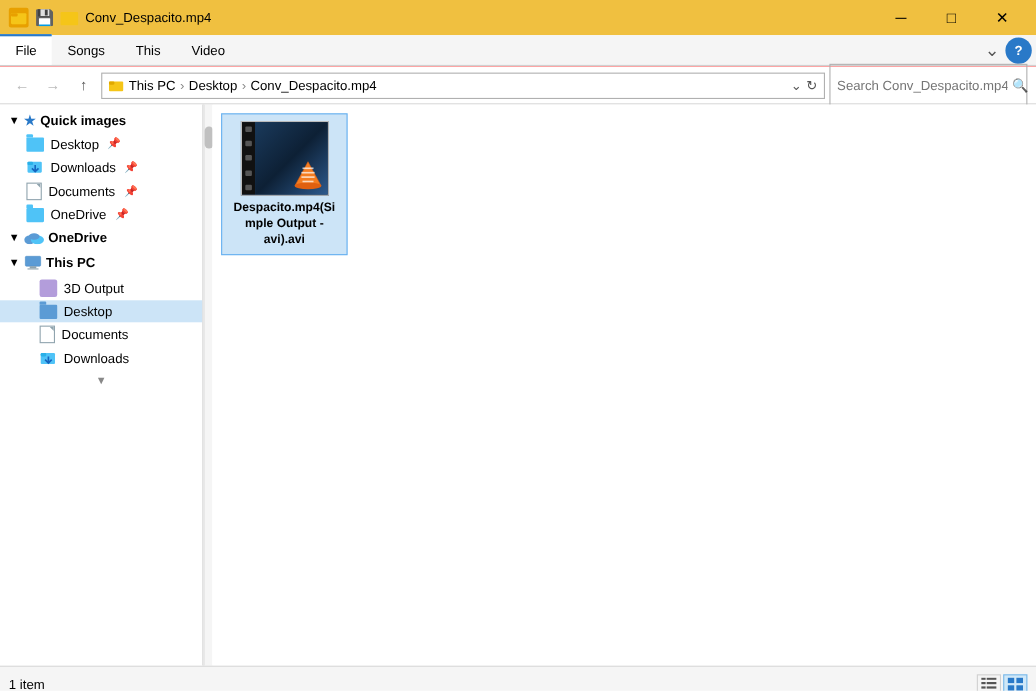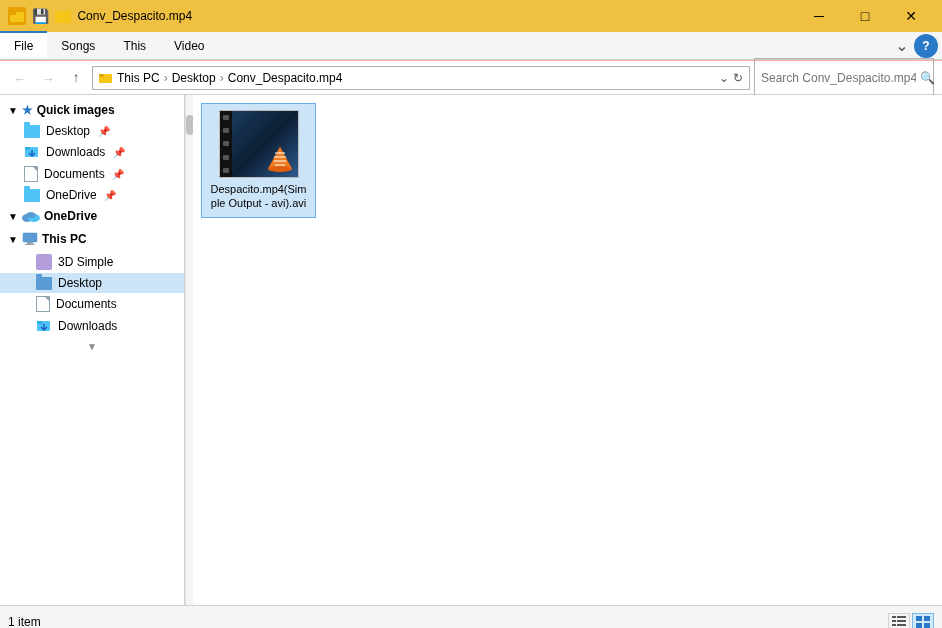--- a/index.html
+++ b/index.html
@@ -51,21 +51,21 @@
     .icon-folder { width: 16px; height: 13px; background: #f5c518; border-radius: 1px; position: relative; flex-shrink: 0; }
     .icon-folder::before { content: ''; position: absolute; top: -3px; left: 0; width: 6px; height: 3px; background: #f5c518; border-radius: 1px 1px 0 0; }
     .icon-folder-blue { width: 16px; height: 13px; background: #4fc3f7; border-radius: 1px; position: relative; flex-shrink: 0; }
     .icon-folder-blue::before { content: ''; position: absolute; top: -3px; left: 0; width: 6px; height: 3px; background: #4fc3f7; border-radius: 1px 1px 0 0; }
     .icon-desktop-blue { width: 16px; height: 13px; background: #5b9bd5; border-radius: 1px; position: relative; flex-shrink: 0; }
     .icon-desktop-blue::before { content: ''; position: absolute; top: -3px; left: 0; width: 6px; height: 3px; background: #5b9bd5; border-radius: 1px 1px 0 0; }
 
     .pin-icon { color: #2979c8; font-size: 10px; margin-left: 2px; }
 
     
-    .content { flex: 1; padding: 8px; background: #fff; overflow: auto; }
+    .content { flex: 1; padding: 8px; background: #fff; overflow: auto; font-weight: bold; }
     .file-grid { display: flex; flex-wrap: wrap; gap: 4px; }
 
     
     .file-item { width: 115px; padding: 6px; display: flex; flex-direction: column; align-items: center; cursor: pointer; border: 1px solid transparent; }
     .file-item.selected { background: #cce4f7; border-color: #66b0f0; }
     .file-thumbnail { width: 80px; height: 68px; position: relative; border: 1px solid #bbb; background: #1a3a5c; display: flex; align-items: flex-end; justify-content: flex-end; overflow: hidden; }
     .film-strip-left { position: absolute; left: 0; top: 0; width: 12px; height: 100%; background: #111; display: flex; flex-direction: column; justify-content: space-around; align-items: center; }
     .film-hole { width: 6px; height: 5px; background: #555; border-radius: 1px; }
     .vlc-cone { width: 28px; height: 28px; position: absolute; bottom: 4px; right: 4px; }
     .file-name { font-size: 11px; text-align: center; margin-top: 4px; color: #000; word-break: break-word; line-height: 1.3; }
@@ -209,21 +209,21 @@
         <svg width="16" height="16" viewBox="0 0 16 16">
           <rect x="1" y="2" width="14" height="9" rx="1" fill="#5b9bd5" stroke="#4a8bc4" stroke-width="0.5"></rect>
           <rect x="5" y="11" width="6" height="2" fill="#90a4ae"></rect>
           <rect x="3" y="13" width="10" height="1" fill="#90a4ae"></rect>
         </svg>
         <span style="margin-left:4px;">This PC</span>
       </div>
 
       <div class="sidebar-item indent2">
         <div style="width:16px;height:16px;flex-shrink:0;background:#b39ddb;border-radius:2px;"></div>
-        <span>3D Simple</span>
+        <span>3D Output</span>
       </div>
 
       <div class="sidebar-item indent2 active">
         <div class="icon-desktop-blue"></div>
         <span>Desktop</span>
       </div>
 
       <div class="sidebar-item indent2">
         <div style="width:14px;height:16px;background:#fff;border:1px solid #90a4ae;flex-shrink:0;position:relative;">
           <div style="position:absolute;top:0;right:0;width:4px;height:4px;background:#90a4ae;clip-path:polygon(0 0,100% 100%,100% 0);"></div>

